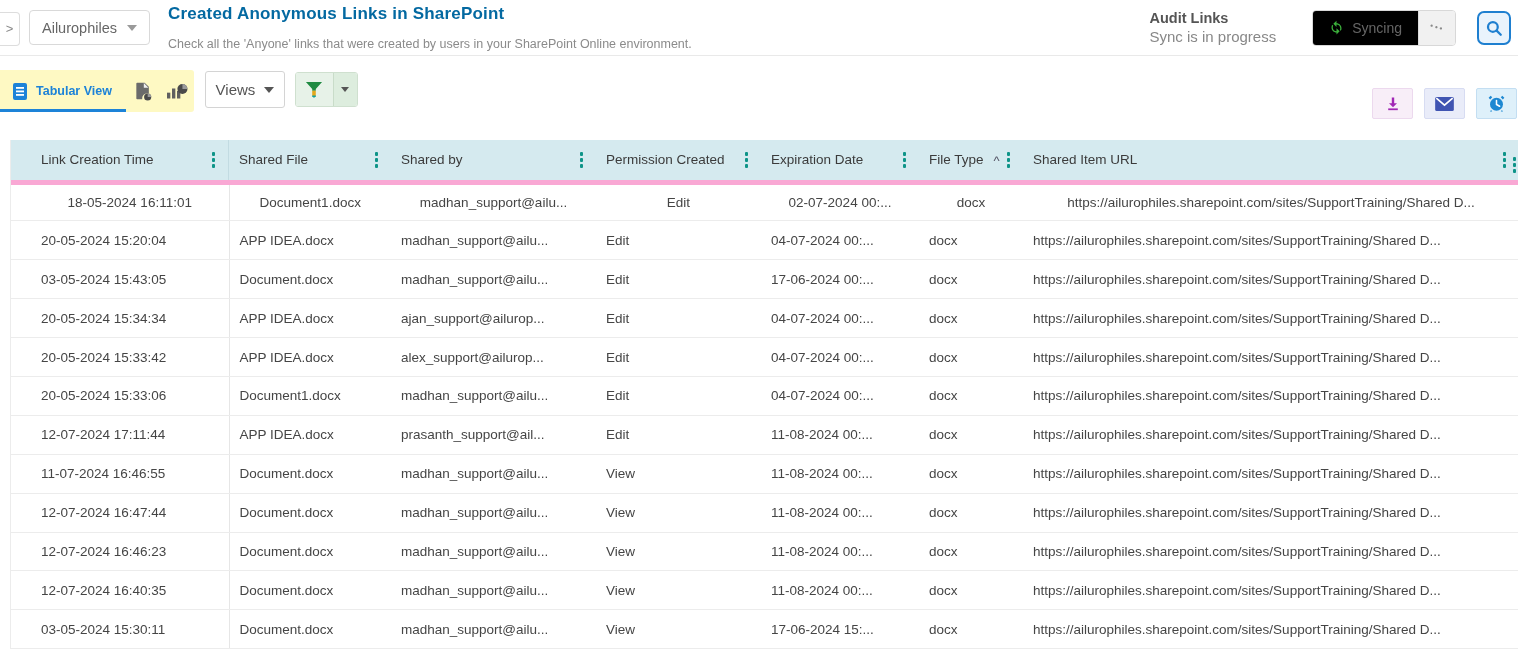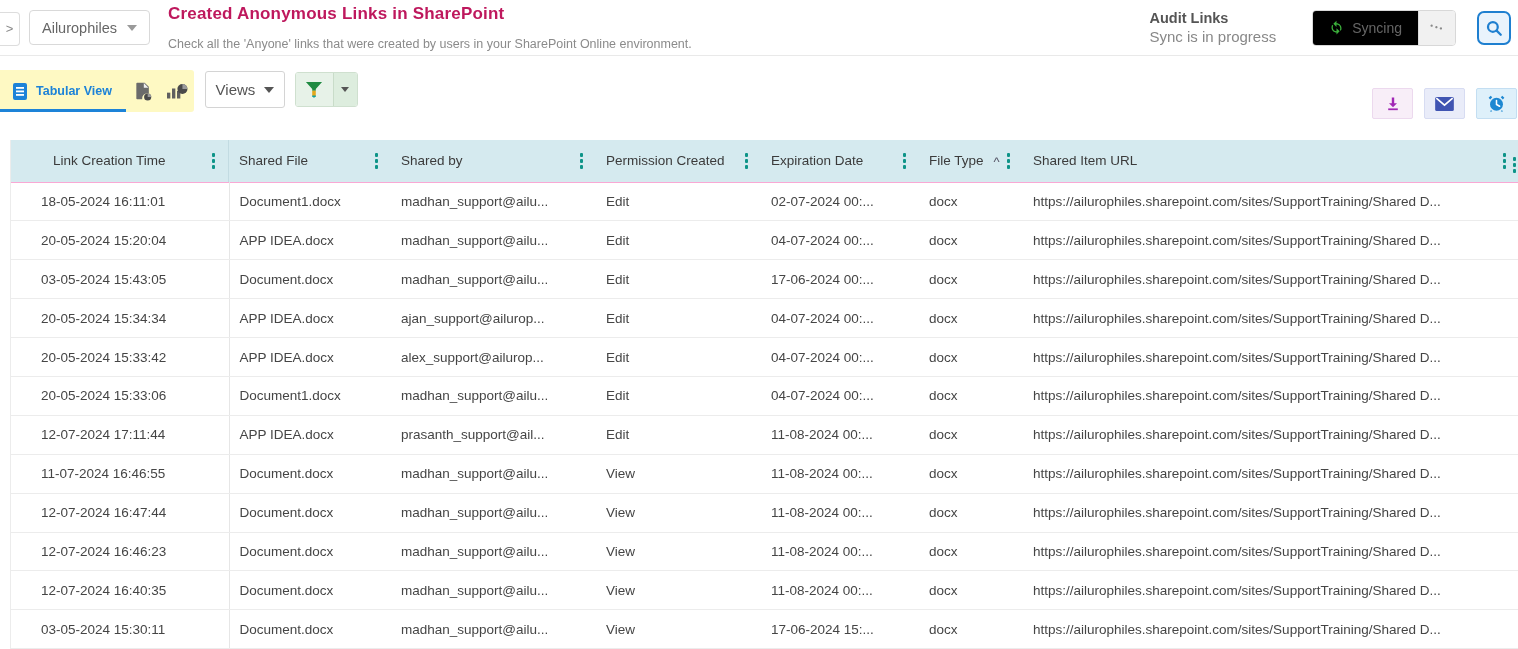--- a/index.html
+++ b/index.html
@@ -12,21 +12,21 @@
     border-bottom:1px solid #e9e9e9; display:flex; align-items:center; }
   .collapse-btn { width:20px; height:34px; margin-top:2px; border:1px solid #ddd; border-left:none;
     border-radius:0 4px 4px 0; display:flex; align-items:center; justify-content:center;
     color:#888; font-size:13px; cursor:pointer; background:#fff; }
   .tenant-btn { margin-left:9px; height:35px; min-width:116px; border:1px solid #d9d9d9; border-radius:4px;
     display:flex; align-items:center; justify-content:center; gap:10px; padding:0 12px;
     font-size:14.5px; color:#666; background:#fff; cursor:pointer; }
   .caret { width:0; height:0; border-left:5px solid transparent; border-right:5px solid transparent;
     border-top:6px solid #9a9a9a; display:inline-block; }
   .title-block { margin-left:18px; }
-  .page-title { font-size:17px; font-weight:700; color:#be185d; letter-spacing:.2px; }
+  .page-title { font-size:17px; font-weight:700; color:#0369a1; letter-spacing:.2px; }
   .page-subtitle { font-size:12.5px; color:#8b8b8b; margin-top:13px; }
   .topbar-right { margin-left:auto; display:flex; align-items:center; padding-right:7px; }
   .audit-block { text-align:left; margin-right:36px; }
   .audit-title { font-size:14.5px; font-weight:700; color:#555; }
   .audit-sub { font-size:15px; color:#888; margin-top:2px; }
   .sync-group { display:flex; height:36px; border:1px solid #d8d8d8; border-radius:4px; overflow:hidden; }
   .sync-btn { display:flex; align-items:center; gap:8px; padding:0 16px; background:#000000;
     font-size:14px; color:#666; cursor:pointer; }
   .more-btn { width:37px; background:#f1f1f1; border-left:1px solid #dcdcdc; display:flex;
     align-items:center; justify-content:center; cursor:pointer; }
@@ -62,30 +62,30 @@
 
   
   .table-wrap { position:absolute; top:140px; left:10px; right:0; bottom:0; overflow:hidden;
     border-left:1px solid #ececec; }
   table { border-collapse:collapse; table-layout:fixed; width:1508px; }
   thead { position:relative; }
   th { height:42px; background:#d5eaef; font-weight:400; font-size:13.5px; color:#3b3b3b;
     text-align:left; padding:0; }
   .th-inner { display:flex; align-items:center; justify-content:space-between; height:100%;
     padding-left:10px; padding-right:11px; }
-  th.col-first .th-inner { padding-left:42px; border-right:1px solid #c2dbe2;gap:29px; }
+  th.col-first .th-inner { padding-left:30px; border-right:1px solid #c2dbe2;gap:29px; }
   .th-right { display:flex; align-items:center; gap:5px; }
   .sort-asc { color:#556; font-size:13px; font-weight:400; line-height:1; transform:translateY(1px); cursor:pointer; }
   .menu-dots { display:flex; flex-direction:column; gap:2.5px; cursor:pointer; padding:3px 2px; }
   .menu-dots i { width:3.5px; height:3.5px; border-radius:1px; background:#0e9488; display:block; }
   .edge-menu { position:absolute; right:1px; top:14px; }
   td { height:38.9px; font-size:13.5px; color:#454545; border-bottom:1px solid #ececec;
     padding:0 10px 0 10px; white-space:nowrap; overflow:hidden; background:#fff; }
   td.col-first { padding-left:30px; border-right:1px solid #e6e6e6; }
-  tbody tr:first-child td { border-top:1px solid #f9a8d4; }
+  tbody tr:first-child td { border-top:5px solid #f9a8d4;text-align:center; }
 </style>
 </head>
 <body>
 
 <div class="canvas">
 
   <div class="topbar">
     <div class="collapse-btn">
       <span>&gt;</span>
     </div>

